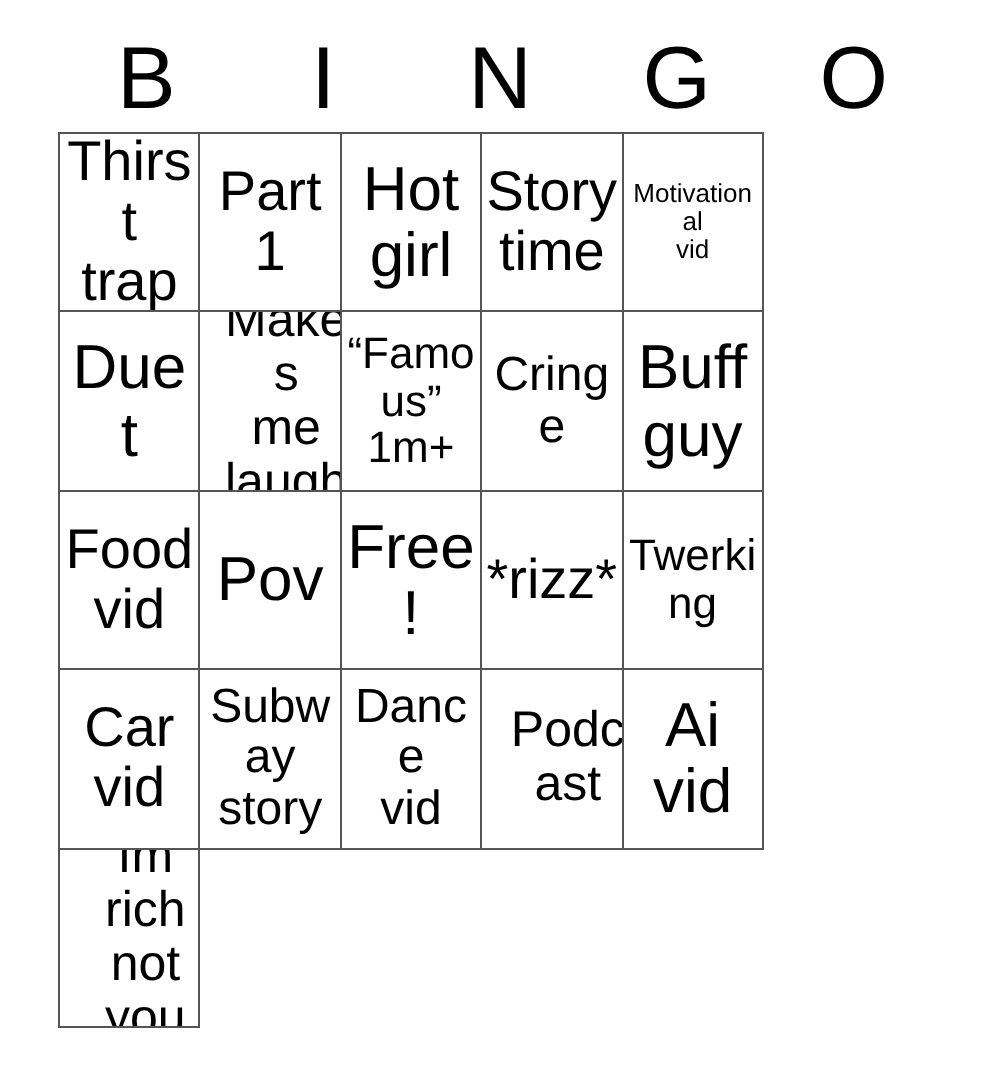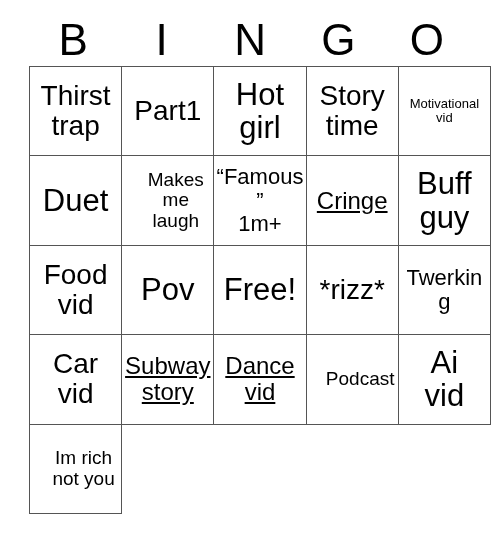--- a/index.html
+++ b/index.html
@@ -44,21 +44,21 @@
     font-weight: 400;
     color: #000000;
     letter-spacing: 0;
   }
 
   
   #grid {
     position: absolute;
     left: 29px;
     top: 66px;
-    width: 462px;
+    width: 353px;
     height: 448px;
     display: grid;
     grid-template-columns: repeat(5, 1fr);
     grid-template-rows: repeat(5, 1fr);
     border-top: 1px solid #555555;
     border-left: 1px solid #555555;
     box-sizing: border-box;
     background: #ffffff;
   }
   .cell {
@@ -77,22 +77,22 @@
     display: block;
     width: 100%;
     line-height: 1.08;
     word-wrap: break-word;
     white-space: pre-line;
   }
 
   
   .fs-xl  { font-size: 31px; }
   .fs-lg  { font-size: 28px; }
-  .fs-md  { font-size: 24px; text-decoration: underline; }
-  .fs-sm  { font-size: 19px; margin-left: 16px; }
+  .fs-md  { font-size: 24px; }
+  .fs-sm  { font-size: 25px; margin-left: 16px; }
   .fs-xs  { font-size: 22px; }
   .fs-xxs { font-size: 13px; }
 </style>
 </head>
 <body>
 
 <div id="bingo-card">
 
   <div id="header-row">
     <div class="header-letter">B</div>

